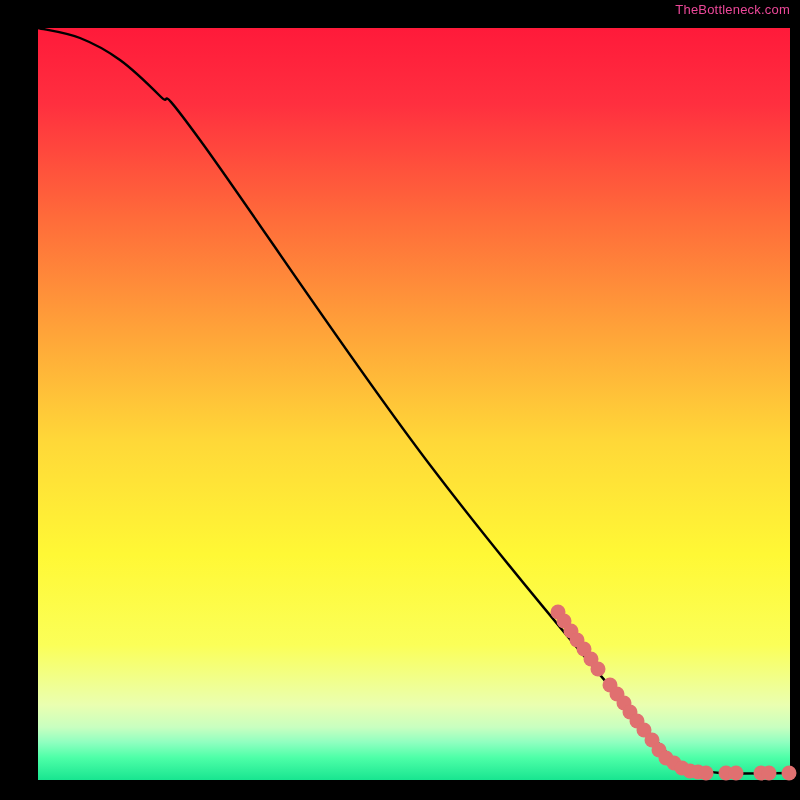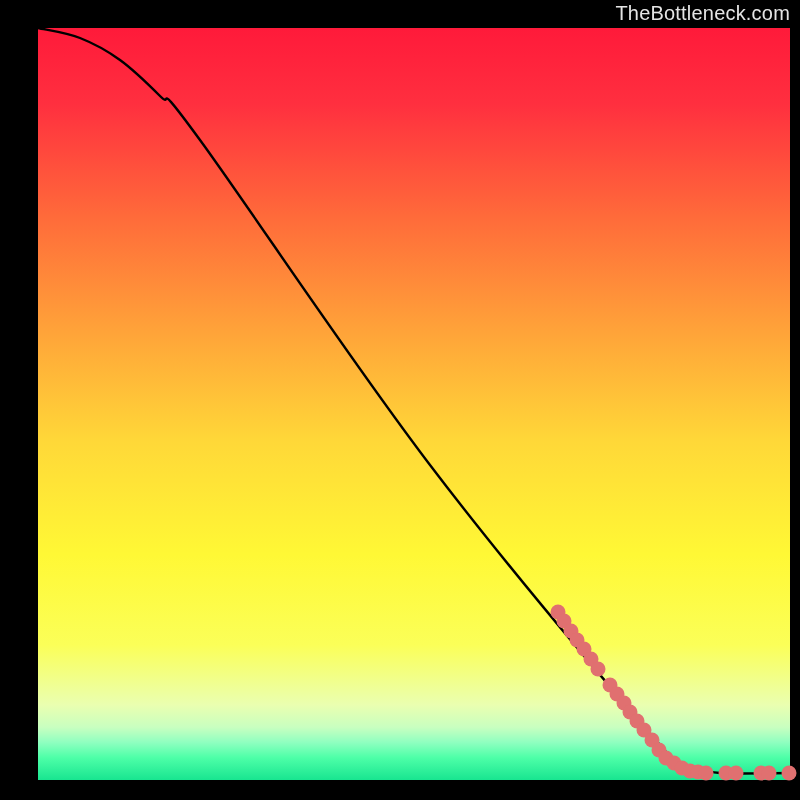--- a/index.html
+++ b/index.html
@@ -13,23 +13,23 @@
   .container {
     position: relative;
     width: 800px;
     height: 800px;
   }
   .watermark {
     position: absolute;
     top: 2px;
     right: 10px;
     font-family: Arial, Helvetica, sans-serif;
-    font-size: 20px;
+    font-size: 13px;
     font-weight: 500;
-    color: #e5e5e5;
+    color: #ec4899;
     letter-spacing: 0.2px;
     z-index: 10;
   }
   svg.plot {
     position: absolute;
     top: 0;
     left: 0;
     width: 800px;
     height: 800px;
   }

